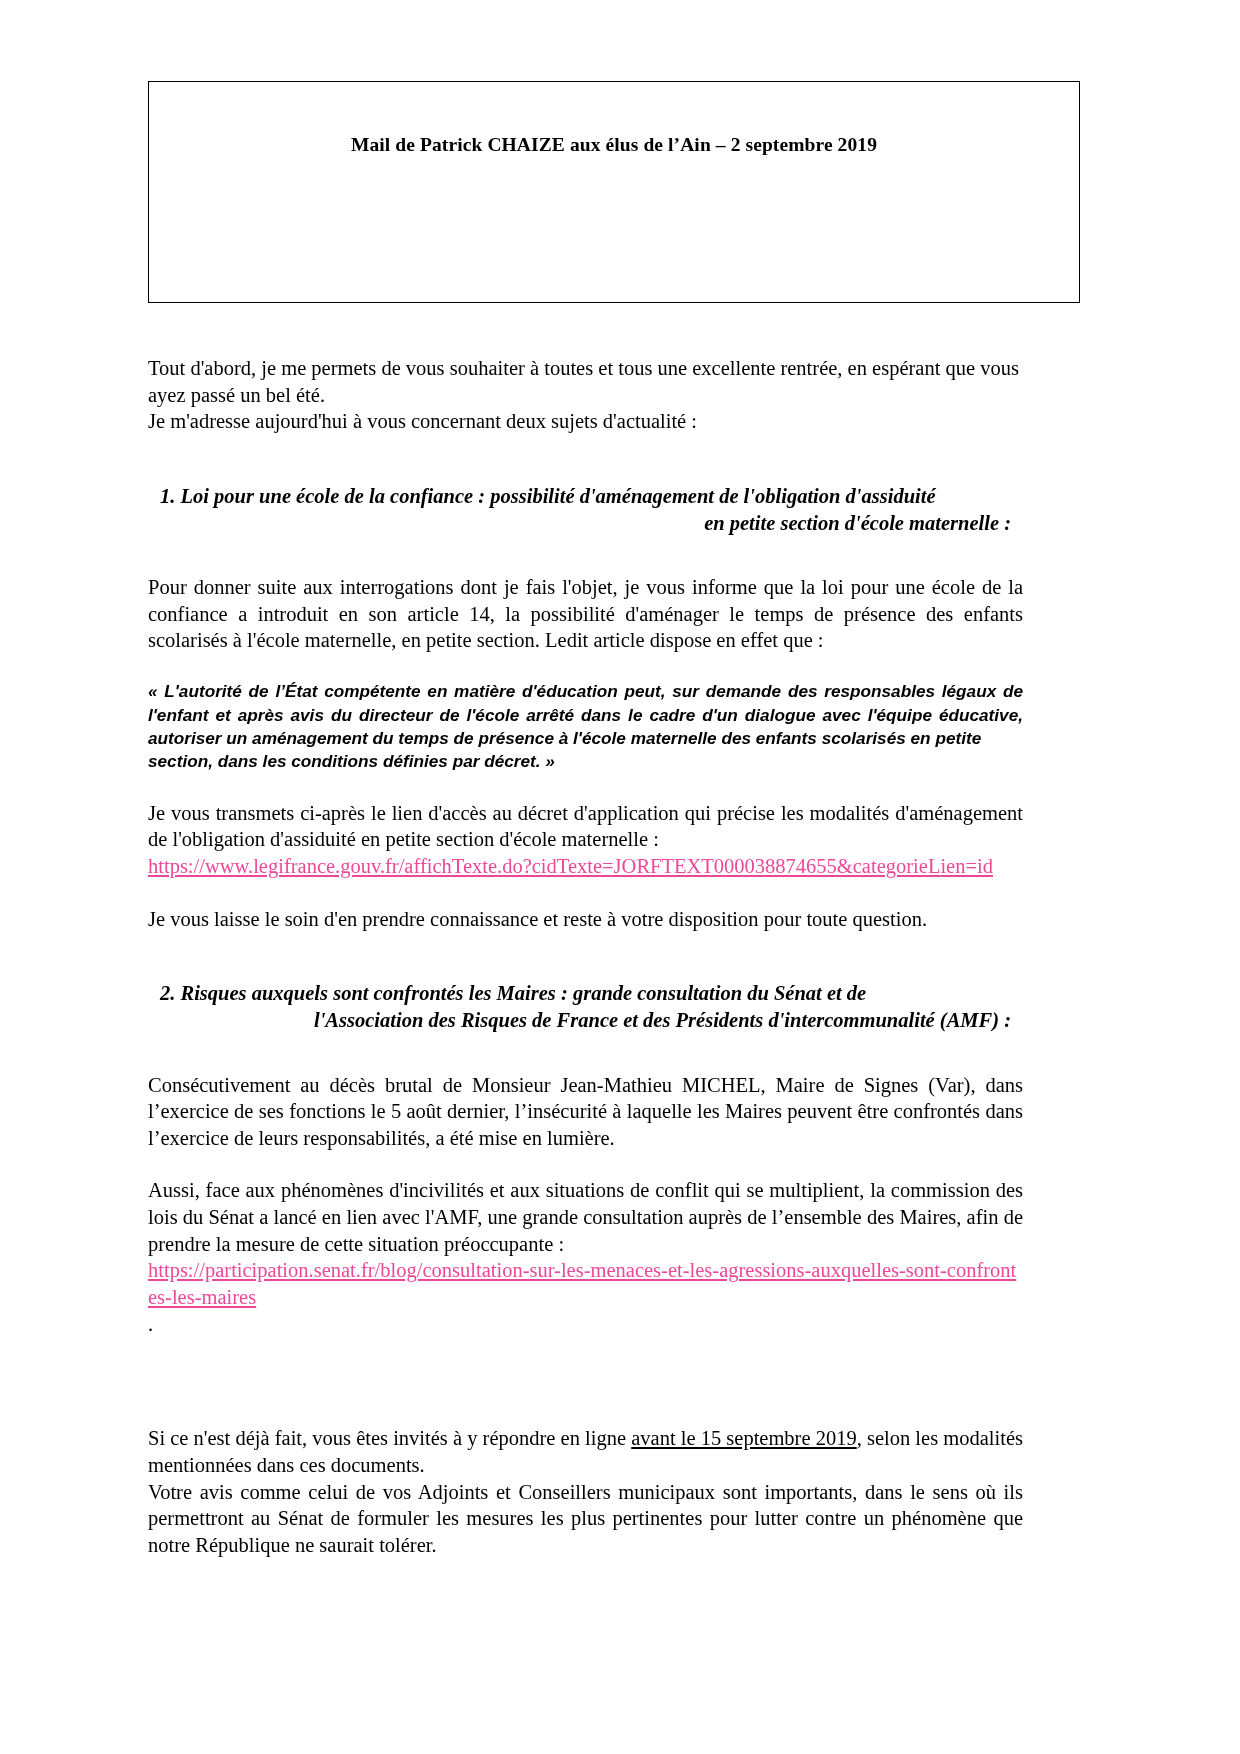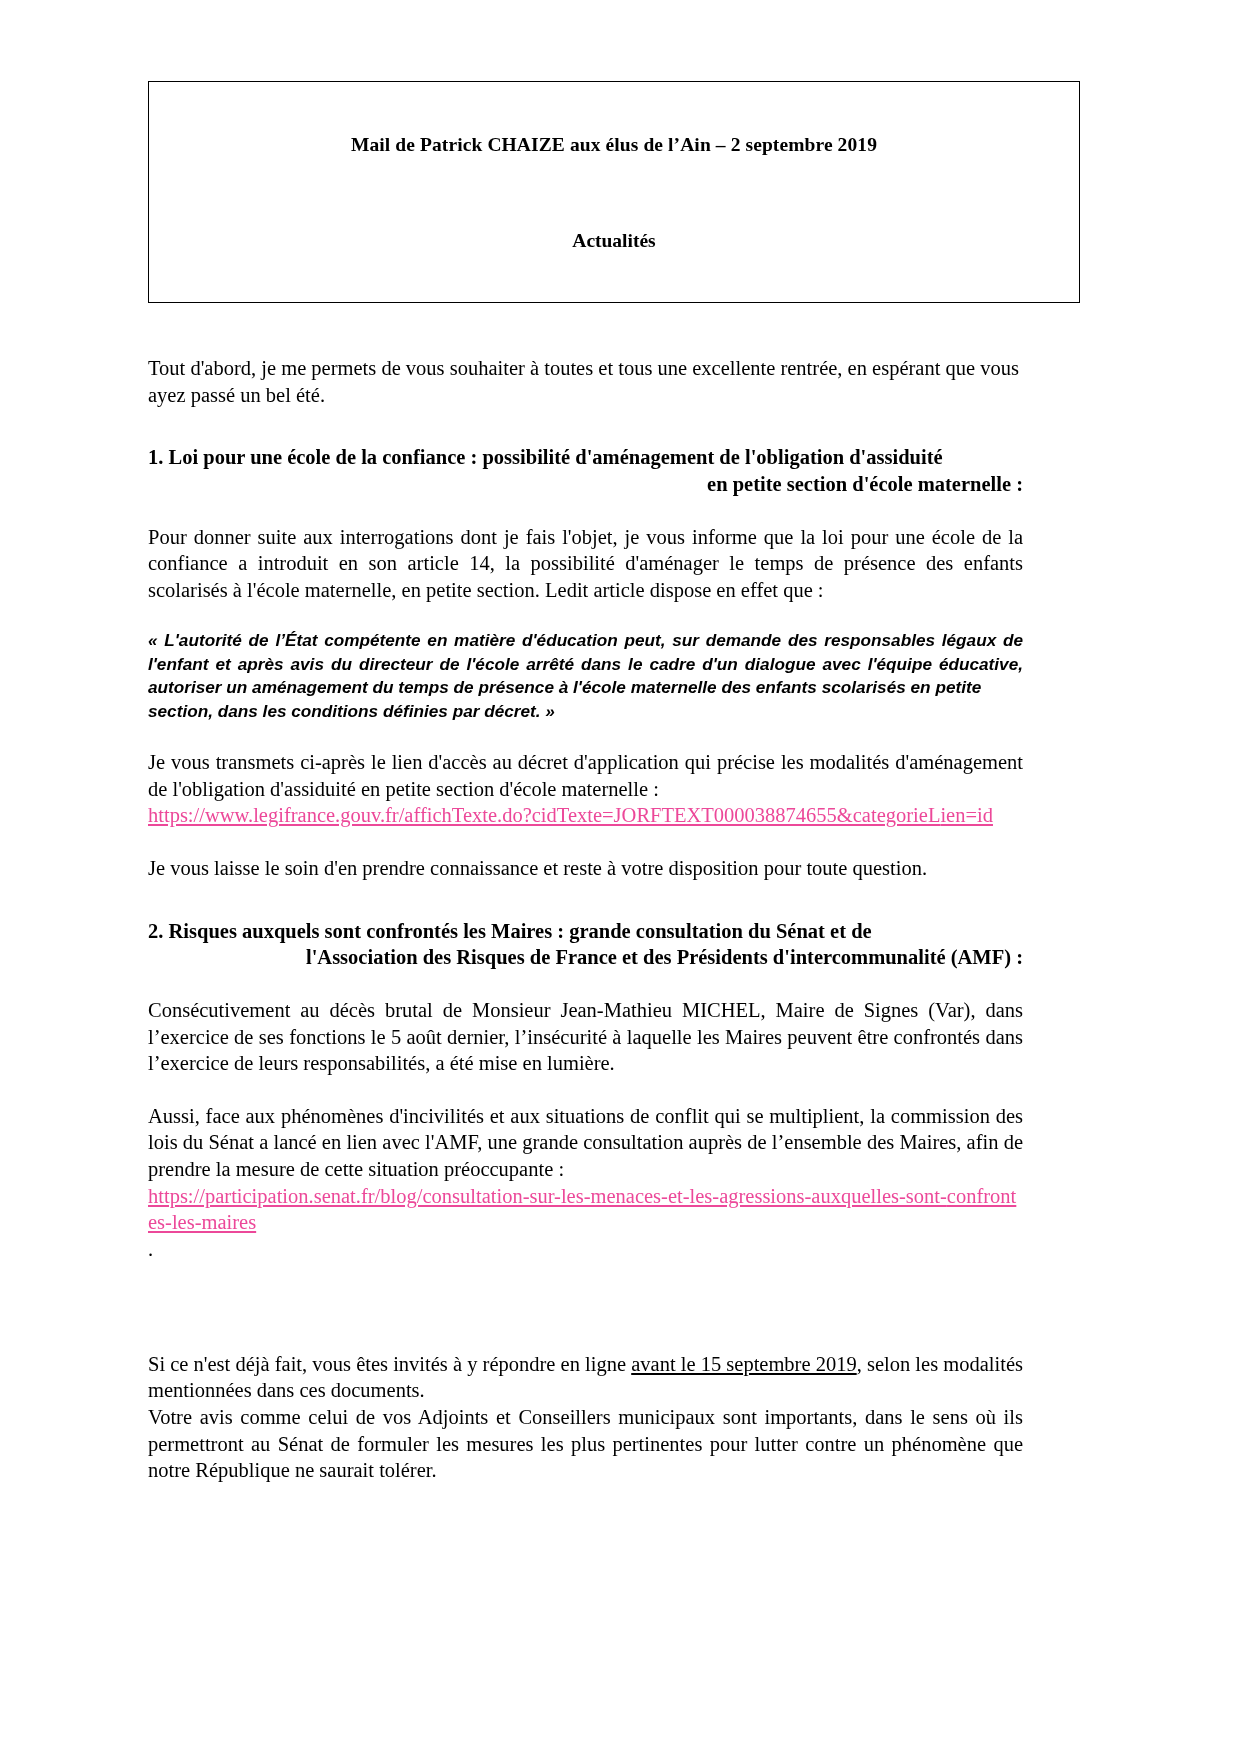--- a/index.html
+++ b/index.html
@@ -72,26 +72,27 @@
     text-justify: inter-word;
   }
   p.para.loose {
     text-align: left;
   }
   .gap-md { height: 26px; }
   .gap-lg { height: 36px; }
   .gap-xl { height: 62px; }
 
   h2.section-heading {
-    margin: 0;
+    margin: 12px;
     font-size: 20.5px;
     font-weight: bold;
     text-align: justify;
     text-justify: inter-word;
     line-height: 1.30;
+    font-style: italic;
   }
   h2.section-heading .lastline {
     display: block;
     text-align: right;
   }
 
   .quote-block {
     font-family: "Liberation Sans", "DejaVu Sans", sans-serif;
     font-weight: bold;
     font-style: italic;
@@ -122,26 +123,26 @@
   .nowrap { white-space: nowrap; }
 </style>
 </head>
 <body>
 
 <div class="page">
   <div class="content">
 
     <div class="header-box">
       <div class="header-title">Mail de Patrick CHAIZE aux élus de l’Ain – 2 septembre 2019</div>
-      <div class="header-subtitle">Actualités</div>
     </div>
 
     <div class="body-wrap">
 
       <p class="para loose">Tout d'abord, je me permets de vous souhaiter à toutes et tous une excellente rentrée, en espérant que vous ayez passé un bel été.</p>
+      <p class="para loose">Je m'adresse aujourd'hui à vous concernant deux sujets d'actualité :</p>
 
       <div class="gap-lg"></div>
 
       <h2 class="section-heading">
         <span>1. Loi pour une école de la confiance : possibilité d'aménagement de l'obligation d'assiduité</span>
         <span class="lastline">en petite section d'école maternelle :</span>
       </h2>
 
       <div class="gap-md"></div>
 

